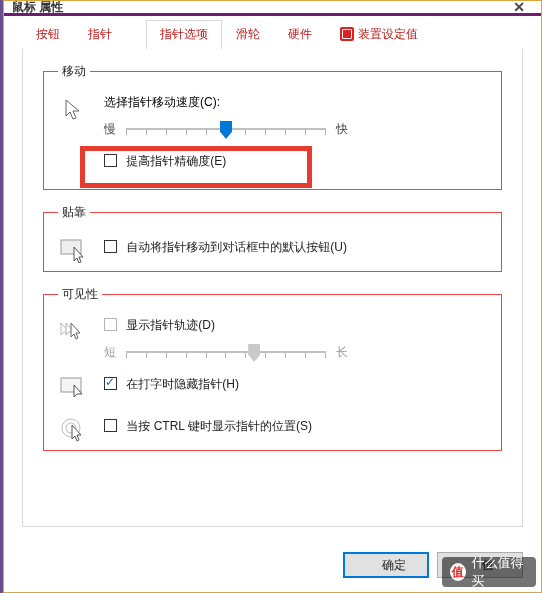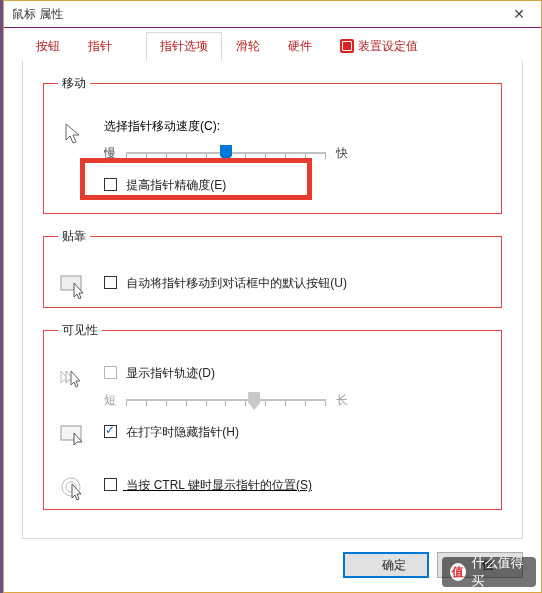--- a/index.html
+++ b/index.html
@@ -1,29 +1,29 @@
 <!DOCTYPE html>
 <html><head>
 <meta charset="utf-8">
 <style>
   * { box-sizing: border-box; margin: 0; padding: 0; font-family: "Microsoft YaHei", "Segoe UI", sans-serif; font-size: 12px; }
   body { background: #6b4f8c; width: 542px; height: 593px; overflow: hidden; position: relative; }
   .window { position: absolute; left: 3px; top: 0; right: 0; bottom: 0; background: #fff; border: 1px solid #d8a640; }
-  .titlebar { height: 27px; background: #fff; border-bottom: 1px solid #701a75; display: flex; align-items: center; padding: 0 0 0 8px; color: #333; }
+  .titlebar { height: 15px; background: #fff; border-bottom: 3px solid #701a75; display: flex; align-items: center; padding: 0 0 0 8px; color: #333; font-weight: bold; }
   .titlebar .title { flex: 1; }
   .closebtn { width: 44px; height: 27px; display: flex; align-items: center; justify-content: center; color: #444; font-size: 14px; }
   .tabbar { display: flex; align-items: flex-end; padding: 8px 10px 0 18px; gap: 0; height: 33px; }
   .tab { padding: 5px 13px 6px; color: #b91c1c; border: 1px solid transparent; position: relative; top: 1px; cursor: default; }
   .tab.active { border: 1px solid #d9d9d9; border-bottom: 1px solid #fff; background: #fff; margin-left: 20px; }
   .tab .appicon { display:inline-block; width:14px; height:14px; background:#d22; border-radius:2px; margin-right:4px; vertical-align:-3px; position:relative; }
   .tab .appicon:after{content:"";position:absolute;left:2px;top:2px;right:2px;bottom:2px;border:1px solid #fff;border-radius:1px;}
   .panel { margin: 0 18px 14px 18px; border: 1px solid #d9d9d9; border-top: none; height: 478px; padding: 14px 20px; position: relative; background:#fff;}
   fieldset { border: 1px solid #ef4444; margin-bottom: 14px; padding: 10px 14px 4px 14px; position: relative; }
   legend { padding: 0 4px; color: #222; }
-  .row { display: flex; align-items: flex-start; gap: 14px; margin-top: 16px; }
+  .row { display: flex; align-items: flex-start; gap: 14px; margin-top: 4px; }
   .icon { width: 32px; height: 32px; flex: 0 0 32px; display:flex; align-items:center; justify-content:center; }
   .content { flex: 1; }
   .sliderline { display: flex; align-items: center; gap: 10px; margin-top: 8px; color:#444;}
   .track { position: relative; width: 200px; height: 20px; }
   .track .bar { position:absolute; left:0; right:0; top:9px; height:2px; background:#c0c0c0;}
   .track .ticks { position:absolute; left:0; right:0; top:11px; height:6px; display:flex; justify-content:space-between;}
   .track .ticks span{width:1px;height:5px;background:#b0b0b0;}
   .thumb { position:absolute; top:2px; width:12px; height:18px; background:#0078d7; clip-path: polygon(0 0,100% 0,100% 60%,50% 100%,0 60%);}
   .track.disabled .thumb{ background:#c9c9c9; }
   .highlight { position:absolute; border: 5px solid #e63b2e; }
@@ -171,21 +171,21 @@
             </svg>
         </div>
         <div class="content" style="padding-top:4px;">
           <label>
             <span class="chk checked" id="chk-hide"></span>
             <span class="chklabel">在打字时隐藏指针(H)</span>
           </label>
         </div>
       </div>
 
-      <div class="row" style="margin-top:21px;text-decoration:underline;">
+      <div class="row" style="margin-top:10px;">
         <div class="icon">
           <svg width="28" height="26">
               <circle cx="11" cy="11" r="9" fill="none" stroke="#bbb"></circle>
               <circle cx="11" cy="11" r="5" fill="none" stroke="#bbb"></circle>
               <path d="M12 8 L12 22 L15 19 L17 24 L19 23 L17 18 L21 18 Z" fill="#fff" stroke="#555"></path>
             </svg>
         </div>
         <div class="content" style="padding-top:4px;">
           <label>
             <span class="chk" id="chk-ctrl"></span>

